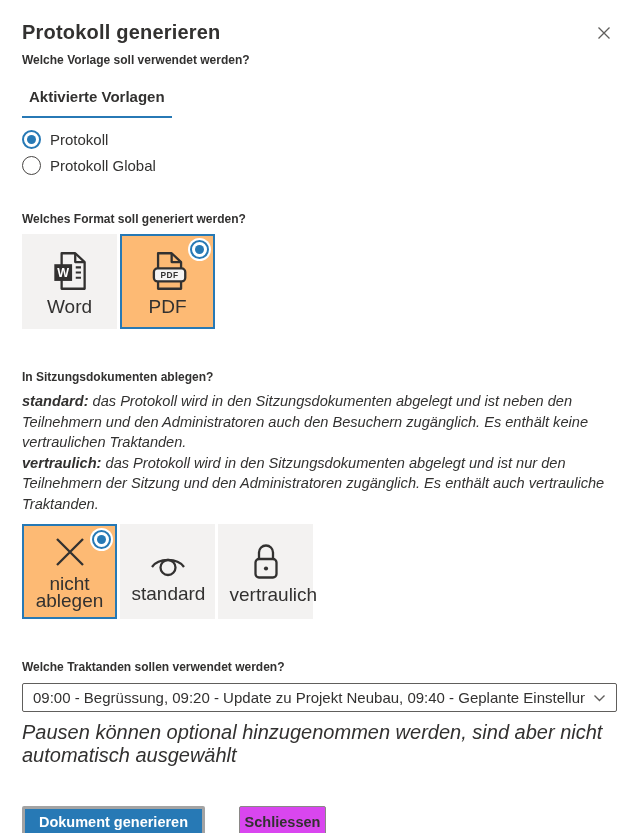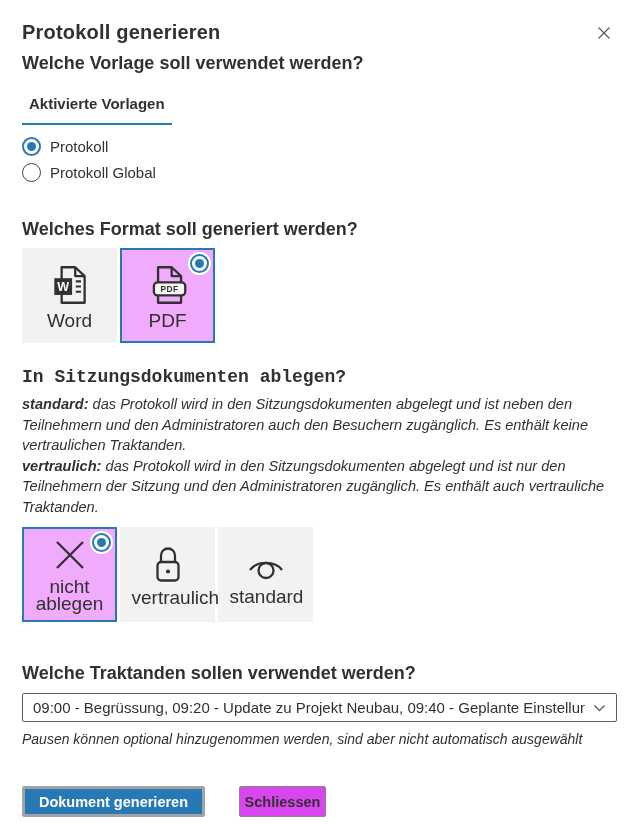--- a/index.html
+++ b/index.html
@@ -14,24 +14,24 @@
 
   
   .header { display: flex; justify-content: space-between; align-items: center; }
   .title { font-size: 20px; font-weight: 600; letter-spacing: 0.2px; }
   .close-btn {
     background: none; border: none; cursor: pointer; padding: 4px;
     margin-top: 2px; margin-right: 2px; line-height: 0;
   }
 
   
-  .question { font-size: 18px; font-weight: 700; }
+  .question { font-size: 12px; font-weight: 700; }
   .q1 { margin-top: 9px; }
   .q2 { margin-top: 37px; }
-  .q3 { margin-top: 24px; font-family: Liberation Mono, monospace; }
+  .q3 { margin-top: 41px; }
   .q4 { margin-top: 41px; }
 
   
   .tabs { display: flex; margin-top: 21px; }
   .tab {
     background: none; border: none; cursor: pointer;
     font-family: "Liberation Sans", sans-serif;
     font-size: 15px; color: #323130;
     padding: 0 7px 11px 7px;
     border-bottom: 2.5px solid transparent;
@@ -59,21 +59,21 @@
   .tile-row { display: flex; margin-top: 8px; }
   .tile {
     width: 95px; height: 95px;
     background: #f3f2f1;
     border: 2px solid transparent;
     display: flex; flex-direction: column; align-items: center; justify-content: center;
     position: relative; cursor: pointer;
     font-family: "Liberation Sans", sans-serif; color: #323130;
   }
   .tile + .tile { margin-left: 3px; }
-  .tile.selected { background: #f0abfc; border-color: #2779b5; }
+  .tile.selected { background: #fdba74; border-color: #2779b5; }
   .tile-label { font-size: 19px; line-height: 17px; margin-top: 4px; text-align: center; max-width: 72px; }
   .tile-badge {
     position: absolute; top: 4px; right: 4px;
     width: 19px; height: 19px; border-radius: 50%;
     background: #fff; border: 2px solid #2779b5;
     box-shadow: 0 0 0 2px #ffffff;
   }
   .tile-badge::after {
     content: ""; position: absolute; left: 50%; top: 50%;
     width: 9px; height: 9px; margin: -4.5px 0 0 -4.5px;
@@ -90,21 +90,21 @@
     margin-top: 9px; width: 595px; height: 29px;
     border: 1px solid #605e5c; border-radius: 2px;
     display: flex; align-items: center;
     padding: 0 10px; cursor: pointer; background: #fff;
   }
   .dropdown-value {
     font-size: 15px; color: #323130; flex: 1;
     white-space: nowrap; overflow: hidden;
   }
   .dropdown .chev { flex: 0 0 auto; margin-left: 8px; line-height: 0; }
-  .note { margin-top: 9px; font-size: 14px; font-style: italic; }
+  .note { margin-top: 9px; font-size: 20px; font-style: italic; }
 
   
   .footer { margin-top: 39px; display: flex; }
   .btn {
     height: 31px; border-radius: 2px; cursor: pointer;
     font-family: "Liberation Sans", sans-serif;
     font-size: 14.5px; font-weight: 700;
   }
   .btn-primary {
     width: 183px; background: #2779b5; color: #ffffff;
@@ -191,36 +191,36 @@
       <span class="tile-badge"></span>
       <span>
         <svg width="40" height="36" viewBox="0 0 40 36">
           <path d="M7 4 L33 30 M33 4 L7 30" stroke="#323130" stroke-width="2.3" fill="none"></path>
         </svg>
       </span>
       <span class="tile-label">nicht ablegen</span>
     </div>
     <div class="tile">
       <span>
+        <svg width="46" height="40" viewBox="0 0 46 40">
+          <path d="M7 26 A 18 13 0 0 1 39 26" fill="none" stroke="#323130" stroke-width="2.3"></path>
+          <circle cx="23" cy="26.5" r="7.5" fill="none" stroke="#323130" stroke-width="2.3"></circle>
+        </svg>
+      </span>
+      <span class="tile-label">standard</span>
+    </div>
+    <div class="tile">
+      <span>
         <svg width="44" height="42" viewBox="0 0 44 42">
           <path d="M15 19 V12.5 A 7 7 0 0 1 29 12.5 V19" fill="none" stroke="#323130" stroke-width="2.3"></path>
           <rect x="11.5" y="19" width="21" height="18.5" rx="3.5" fill="none" stroke="#323130" stroke-width="2.3"></rect>
           <circle cx="22" cy="28.5" r="2.1" fill="#323130"></circle>
         </svg>
       </span>
       <span class="tile-label">vertraulich</span>
-    </div>
-    <div class="tile">
-      <span>
-        <svg width="46" height="40" viewBox="0 0 46 40">
-          <path d="M7 26 A 18 13 0 0 1 39 26" fill="none" stroke="#323130" stroke-width="2.3"></path>
-          <circle cx="23" cy="26.5" r="7.5" fill="none" stroke="#323130" stroke-width="2.3"></circle>
-        </svg>
-      </span>
-      <span class="tile-label">standard</span>
     </div>
   </div>
 
   <div class="question q4">Welche Traktanden sollen verwendet werden?</div>
 
   <div class="dropdown">
     <span class="dropdown-value">09:00 - Begrüssung, 09:20 - Update zu Projekt Neubau, 09:40 - Geplante Einstellungen, 0...</span>
     <span class="chev">
       <svg width="13" height="8" viewBox="0 0 13 8">
         <path d="M1.5 1.5 L6.5 6.5 L11.5 1.5" stroke="#605e5c" stroke-width="1.4" fill="none"></path>

